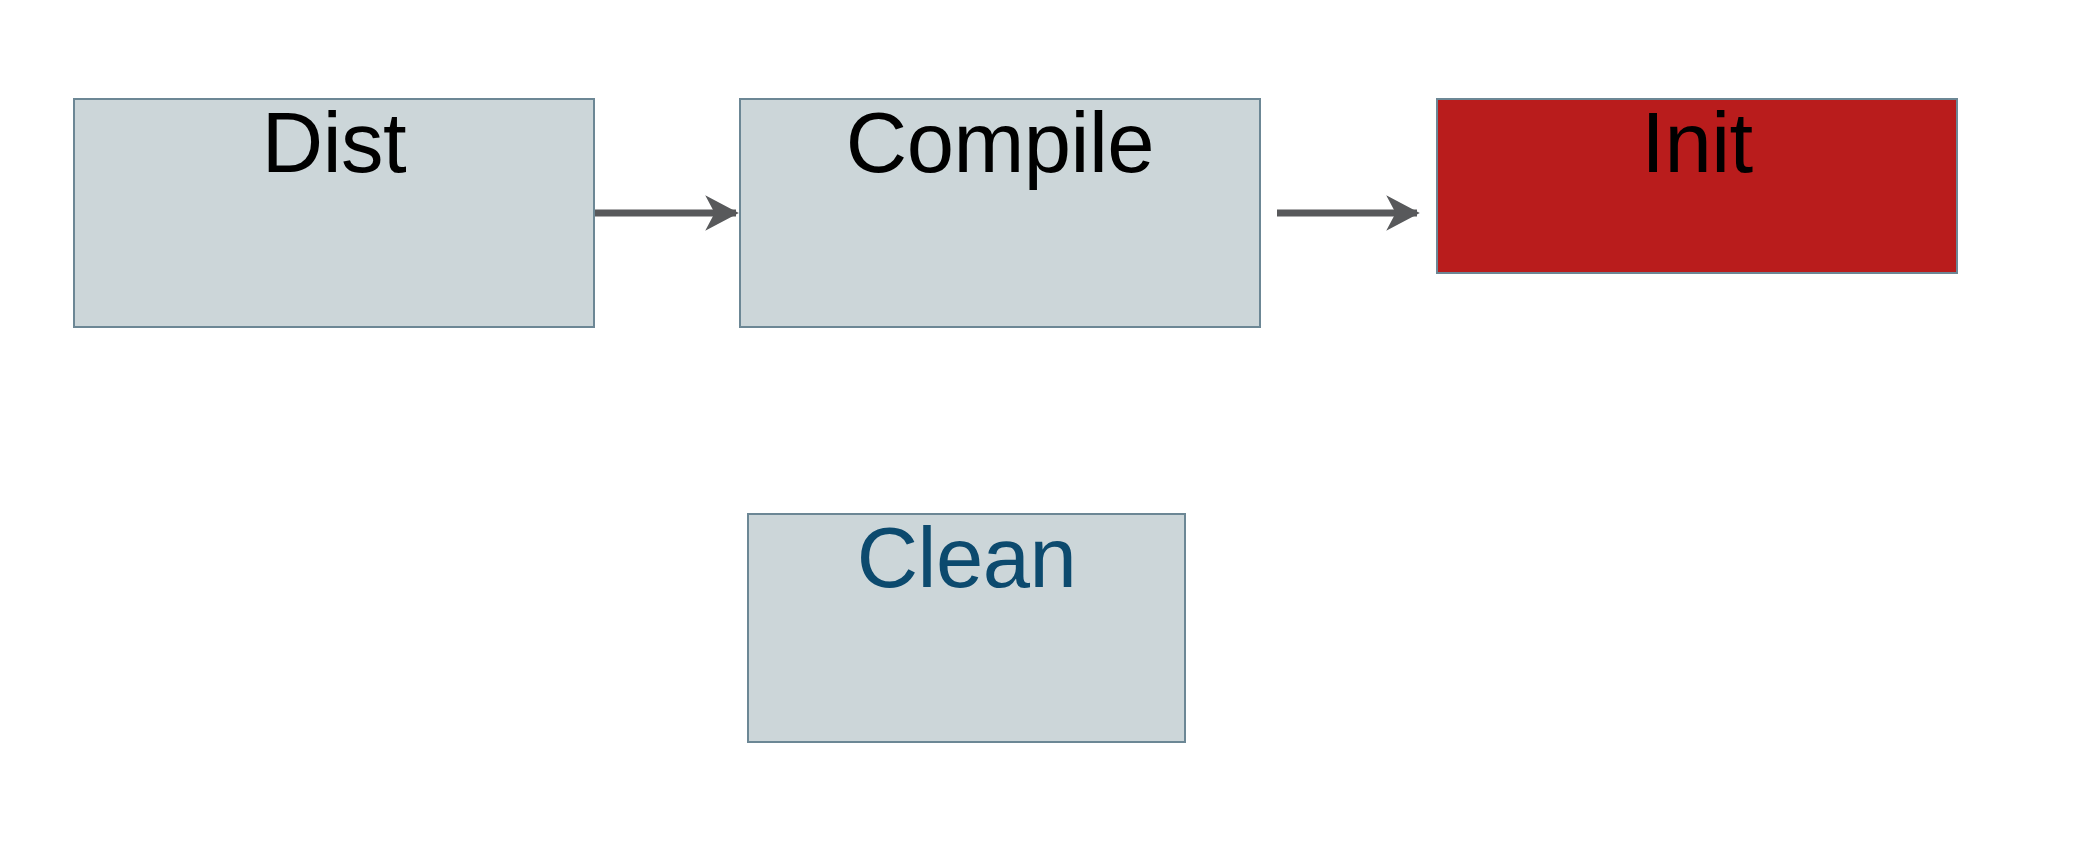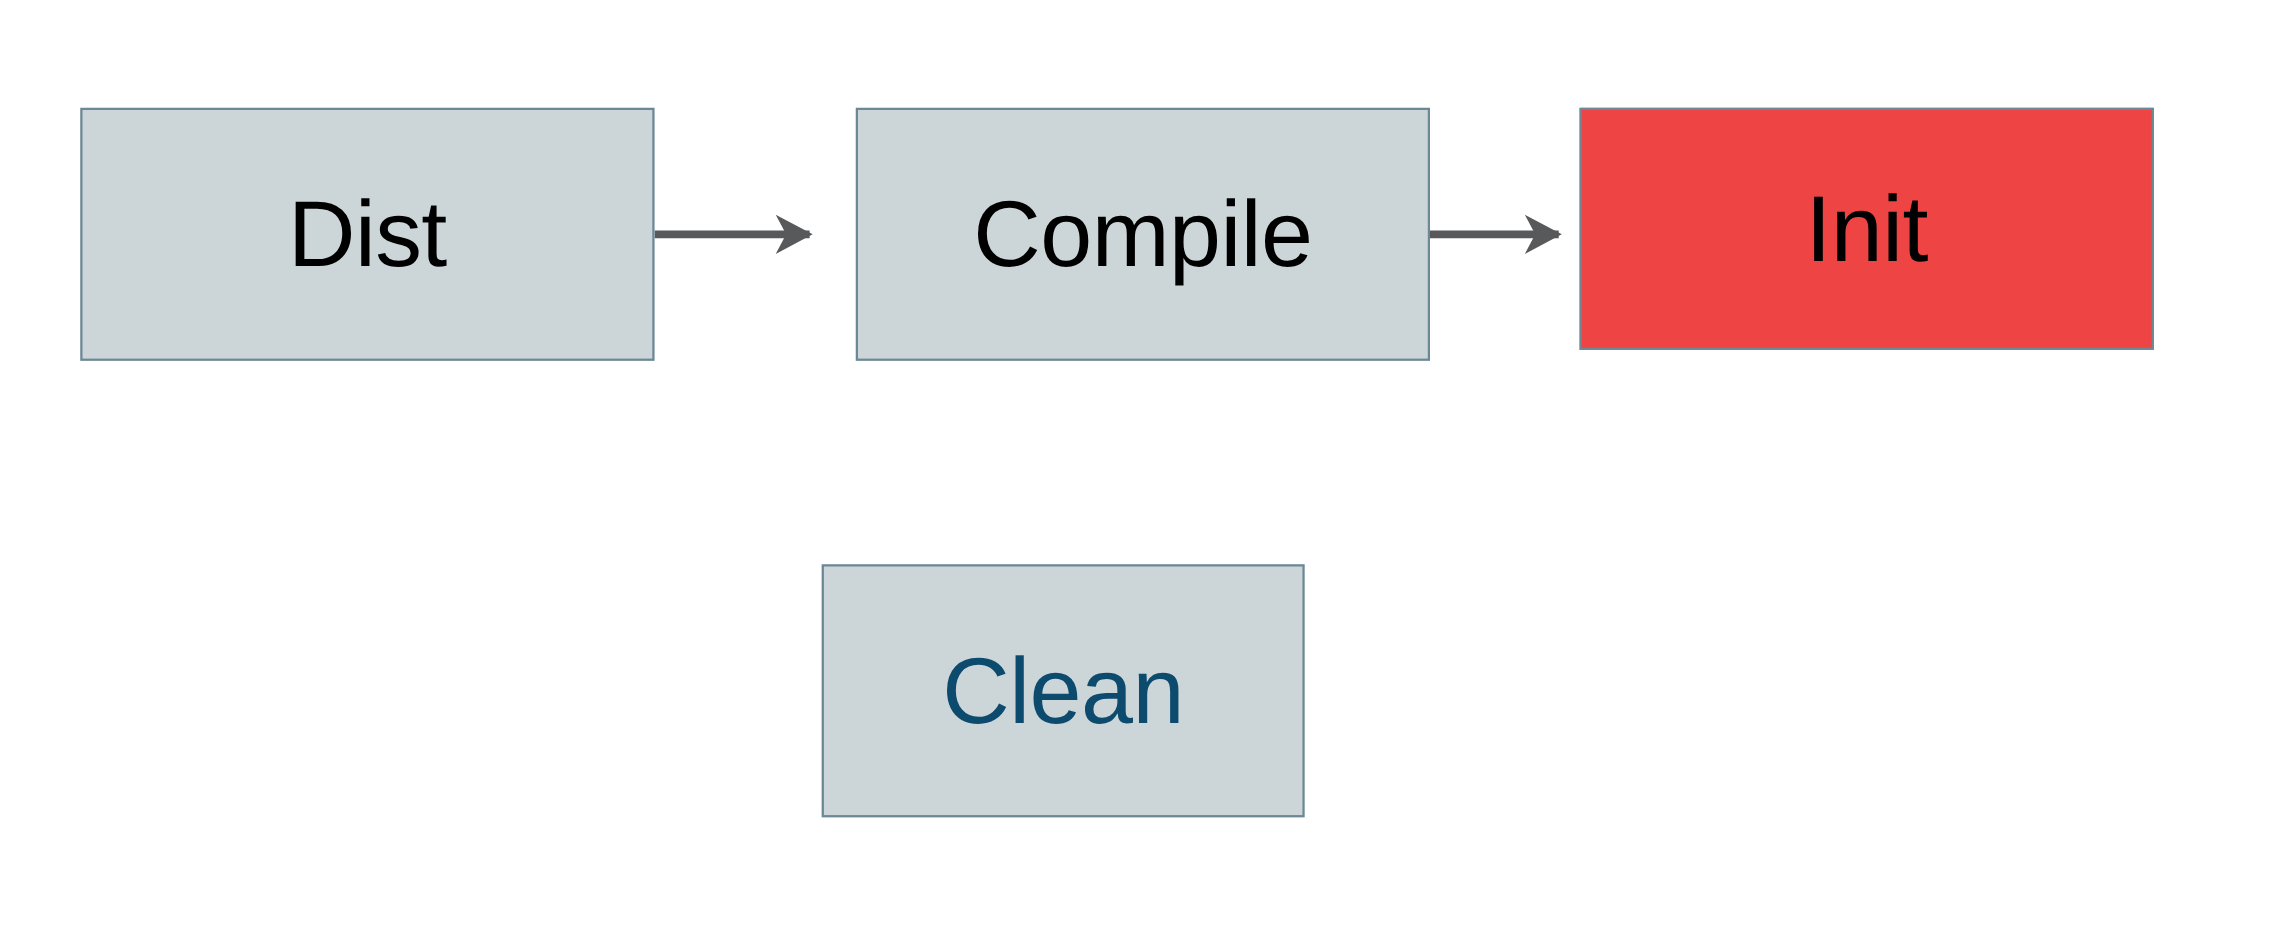--- a/index.html
+++ b/index.html
@@ -17,21 +17,20 @@
     height: 848px;
     background: #ffffff;
     overflow: hidden;
   }
   .node {
     position: absolute;
     box-sizing: border-box;
     background: #ccd6d9;
     border: 2px solid #6c8795;
     display: flex;
-    align-items: center;
     justify-content: center;
   }
   .node-label {
     font-family: "Liberation Sans", sans-serif;
     font-size: 85px;
     line-height: 1;
     color: #000000;
     letter-spacing: -0.5px;
     white-space: nowrap;
     user-select: none;
@@ -66,25 +65,25 @@
 
     <g>
       <line class="edge-path" id="edge-1-line" x1="1277" y1="213" x2="1417" y2="213" stroke="#58595b" stroke-width="7" marker-end="url(#arrowhead)"></line>
     </g>
   </svg>
 
   <div class="node" id="node-dist" style="left: 73px; top: 98px; width: 522px; height: 230px; background: rgb(204, 214, 217); border-color: rgb(108, 135, 149); border-width: 2px;">
     <span class="node-label" style="font-size: 85px; color: rgb(0, 0, 0);">Dist</span>
   </div>
 
-  <div class="node" id="node-compile" style="left: 778px; top: 98px; width: 522px; height: 230px; background: rgb(204, 214, 217); border-color: rgb(108, 135, 149); border-width: 2px;">
+  <div class="node" id="node-compile" style="left: 739px; top: 98px; width: 522px; height: 230px; background: rgb(204, 214, 217); border-color: rgb(108, 135, 149); border-width: 2px;">
     <span class="node-label" style="font-size: 85px; color: rgb(0, 0, 0);">Compile</span>
   </div>
 
-  <div class="node" id="node-init" style="left: 1436px; top: 98px; width: 522px; height: 220px; background: #ef4444; border-color: rgb(108, 135, 149); border-width: 2px;">
+  <div class="node" id="node-init" style="left: 1436px; top: 98px; width: 522px; height: 176px; background: #b91c1c; border-color: rgb(108, 135, 149); border-width: 2px;">
     <span class="node-label" style="font-size: 85px; color: rgb(0, 0, 0);">Init</span>
   </div>
 
   <div class="node" id="node-clean" style="left: 747px; top: 513px; width: 439px; height: 230px; background: rgb(204, 214, 217); border-color: rgb(108, 135, 149); border-width: 2px;">
     <span class="node-label" style="font-size: 85px; color: #0c4a6e;">Clean</span>
   </div>
 
 </div>
 
 </body></html>

